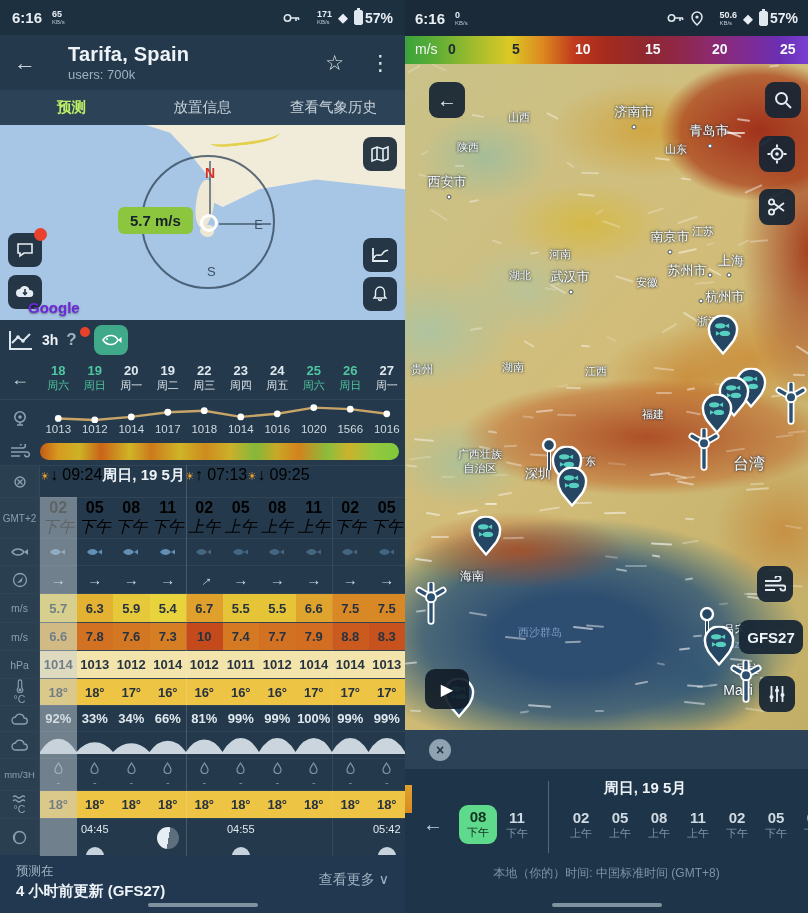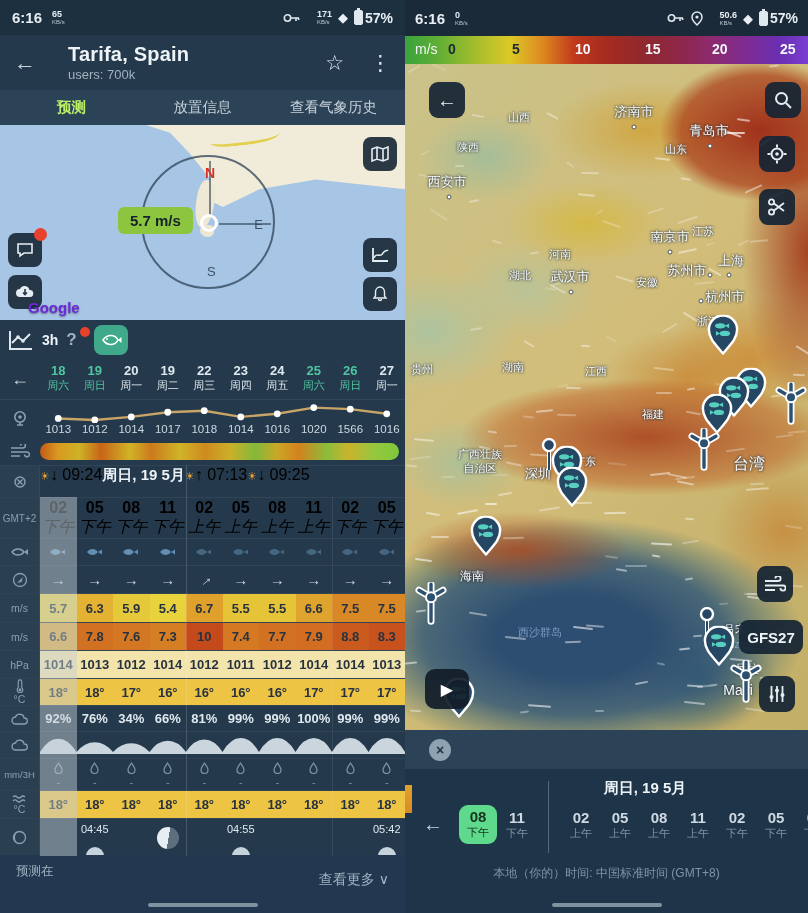--- a/index.html
+++ b/index.html
@@ -637,21 +637,21 @@
         <div class="trow" style="height: 26px;">
           <div class="gut">
             <svg width="18" height="12" viewBox="0 0 18 12">
               <path d="M4.5 11 a3.5 3.5 0 0 1 0-7 a4.5 4.5 0 0 1 8.6 1 a3 3 0 0 1 .4 6 Z" fill="none" stroke="#8aa0b2" stroke-width="1.3"></path>
             </svg>
           </div>
           <div class="tcell">
             <span class="darktxt">92%</span>
           </div>
           <div class="tcell">
-            <span class="darktxt">76%</span>
+            <span class="darktxt">33%</span>
           </div>
           <div class="tcell">
             <span class="darktxt">34%</span>
           </div>
           <div class="tcell">
             <span class="darktxt">66%</span>
           </div>
           <div class="tcell">
             <span class="darktxt">81%</span>
           </div>
@@ -798,20 +798,21 @@
           <div style="position: absolute; top: 4px; left: 386.75px; transform: translateX(-50%); font-size: 11px; color: rgb(223, 232, 238);">05:42</div>
           <div style="position: absolute; bottom: -1px; left: 386.75px; transform: translateX(-50%); width: 18px; height: 9px; border-radius: 9px 9px 0px 0px; background: rgb(199, 211, 220);"></div>
           <div style="position: absolute; top: 8px; left: 167.75px; transform: translateX(-50%); width: 22px; height: 22px; border-radius: 50%; background: linear-gradient(100deg, rgb(230, 237, 243) 52%, rgb(93, 110, 125) 52%);"></div>
         </div>
         <div class="overlay-col" style="top: 32px; height: 359px;"></div>
         <div class="vsep" style="left: 186px; top: 0px; height: 391px;"></div>
         <div class="vsep" style="left: 332px; top: 32px; height: 359px; opacity: 0.5;"></div>
       </div>
     <div class="lfooter">
       <div class="l1">预测在</div>
+      <div class="l2">4 小时前更新 (GFS27)</div>
       <div class="more">查看更多 ∨</div>
       <div class="handle"></div>
     </div>
   </div>
 
   <div class="right">
     <div class="rstatus">
       <span class="sb-time">6:16</span>
       <span class="sb-net">
           <b>0</b>

